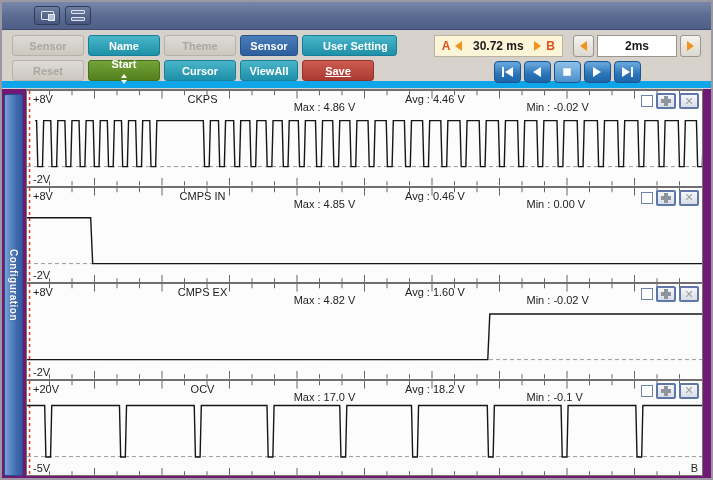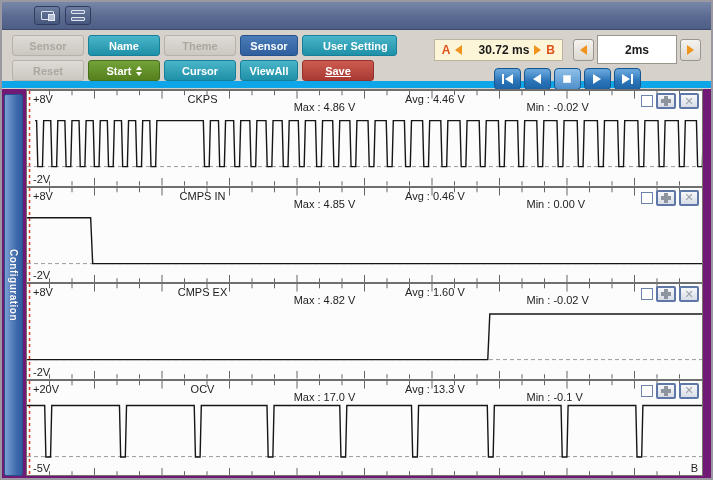--- a/index.html
+++ b/index.html
@@ -36,42 +36,42 @@
   .btn-row { display: flex; gap: 4px; }
   .tbtn {
     height: 21px; border-radius: 3px; font-size: 11px; font-weight: bold;
     display: inline-flex; align-items: center; justify-content: center; gap: 4px;
     padding: 0 8px; cursor: pointer; color: #fff; font-family: inherit;
   }
   .b-disabled { background: linear-gradient(#dedbd6, #ccc8c1); border: 1px solid #b6b2aa; color: #aba79f; cursor: default; }
   .b-teal   { background: linear-gradient(#4ab5c9, #1e90a8); border: 1px solid #177f99; }
   .b-blue   { background: linear-gradient(#4a7cb8, #2f5f9e); border: 1px solid #27538c; }
   .b-red    { background: linear-gradient(#cd5b50, #a93a33); border: 1px solid #93322c; text-decoration: underline; }
-  .b-green  { background: linear-gradient(#74a238, #54801e); border: 1px solid #48701a; }
+  .b-green  { background: linear-gradient(#74a238, #54801e); border: 1px solid #48701a; flex-direction: column; }
   .w72 { min-width: 72px; } .w60 { min-width: 58px; } .w80 { min-width: 80px; padding-left: 20px; }
   .spin { display: inline-flex; flex-direction: column; gap: 2px; }
   .spin i { display: block; width: 0; height: 0; border-left: 3px solid transparent; border-right: 3px solid transparent; }
   .spin .up { border-bottom: 4px solid #fff; }
   .spin .dn { border-top: 4px solid #fff; }
   .right-controls { display: flex; flex-direction: column; gap: 4px; align-items: center; padding-right: 2px; }
   .time-row { display: flex; align-items: center; gap: 10px; }
   .ab-box {
     height: 22px; display: flex; align-items: center; gap: 5px; padding: 0 7px;
     background: #fdf5d7; border: 1px solid #b9b3a0; font-size: 12px; font-weight: bold; color: #1a1a1a;
   }
   .ab-letter { color: #e0521c; font-weight: bold; font-size: 12px; }
   .otri-l { width: 0; height: 0; border-top: 5px solid transparent; border-bottom: 5px solid transparent; border-right: 7px solid #f0941e; }
   .otri-r { width: 0; height: 0; border-top: 5px solid transparent; border-bottom: 5px solid transparent; border-left: 7px solid #f0941e; }
-  .ab-value { min-width: 62px; text-align: right; }
+  .ab-value { min-width: 62px; text-align: center; }
   .tb-arrow {
     width: 21px; height: 22px; border: 1px solid #9a968e; border-radius: 3px; cursor: pointer;
     background: linear-gradient(#f5f3ef, #dcd8d1); display: flex; align-items: center; justify-content: center;
   }
   .timebase-box {
-    width: 80px; height: 29px; background: #fff; border: 1px solid #9a968e;
+    width: 80px; height: 22px; background: #fff; border: 1px solid #9a968e;
     display: flex; align-items: center; justify-content: center;
     font-size: 12px; font-weight: bold; color: #1a1a1a; cursor: pointer;
   }
   .play-row { display: flex; gap: 3px; }
   .pbtn {
     width: 27px; height: 22px; border-radius: 4px; cursor: pointer;
     background: linear-gradient(#64a3da 10%, #2a74b8 60%, #1f65a8); border: 1px solid #17568f;
     display: flex; align-items: center; justify-content: center; gap: 1px;
   }
   .pbtn.active { background: linear-gradient(#8fc0e8, #4e8fcb); }
@@ -513,21 +513,21 @@
             <line x1="645.7333333333333" y1="0" x2="645.7333333333333" y2="4.5" stroke="#666" stroke-width="1" vector-effect="non-scaling-stroke"></line>
             <line x1="645.7333333333333" y1="100" x2="645.7333333333333" y2="95.5" stroke="#666" stroke-width="1" vector-effect="non-scaling-stroke"></line>
             <line x1="0" y1="80" x2="668" y2="80" stroke="#9a9a9a" stroke-width="1" stroke-dasharray="4 3" vector-effect="non-scaling-stroke"></line>
             <line x1="2.5" y1="0" x2="2.5" y2="100" stroke="#e23a2a" stroke-width="1.5" stroke-dasharray="3 3" vector-effect="non-scaling-stroke"></line>
             <polyline points="0.0,26.0 17.5,26.0 18.7,80.4 23.3,80.4 24.5,26.0 91.5,26.0 92.7,80.4 97.3,80.4 98.5,26.0 165.5,26.0 166.7,80.4 171.3,80.4 172.5,26.0 237.5,26.0 238.7,80.4 243.3,80.4 244.5,26.0 309.5,26.0 310.7,80.4 315.3,80.4 316.5,26.0 380.5,26.0 381.7,80.4 386.3,80.4 387.5,26.0 455.5,26.0 456.7,80.4 461.3,80.4 462.5,26.0 528.5,26.0 529.7,80.4 534.3,80.4 535.5,26.0 602.5,26.0 603.7,80.4 608.3,80.4 609.5,26.0 668.0,26.0" fill="none" stroke="#161616" stroke-width="1.4" vector-effect="non-scaling-stroke"></polyline>
           </svg>
         <div class="ph">
           <span class="vtop">+20V</span>
           <span class="cname">OCV</span>
           <span class="s-max">Max : 17.0 V</span>
-          <span class="s-avg">Avg : 13.3 V</span>
+          <span class="s-avg">Avg : 18.2 V</span>
           <span class="s-min">Min : -0.1 V</span>
           <span class="ctrls">
             <span class="chk"></span>
             <span class="mini-btn">
                 <span class="plus-icon"></span>
               </span>
             <span class="mini-btn">
                 <span class="x-icon">✕</span>
               </span>
           </span>

